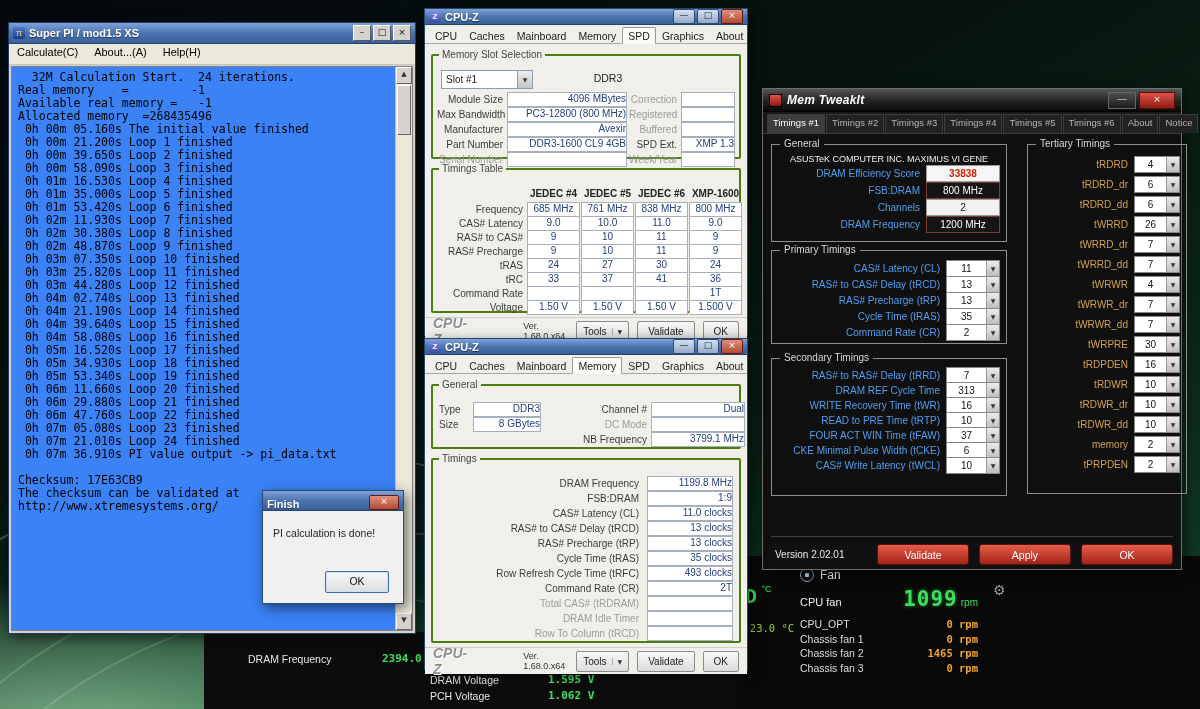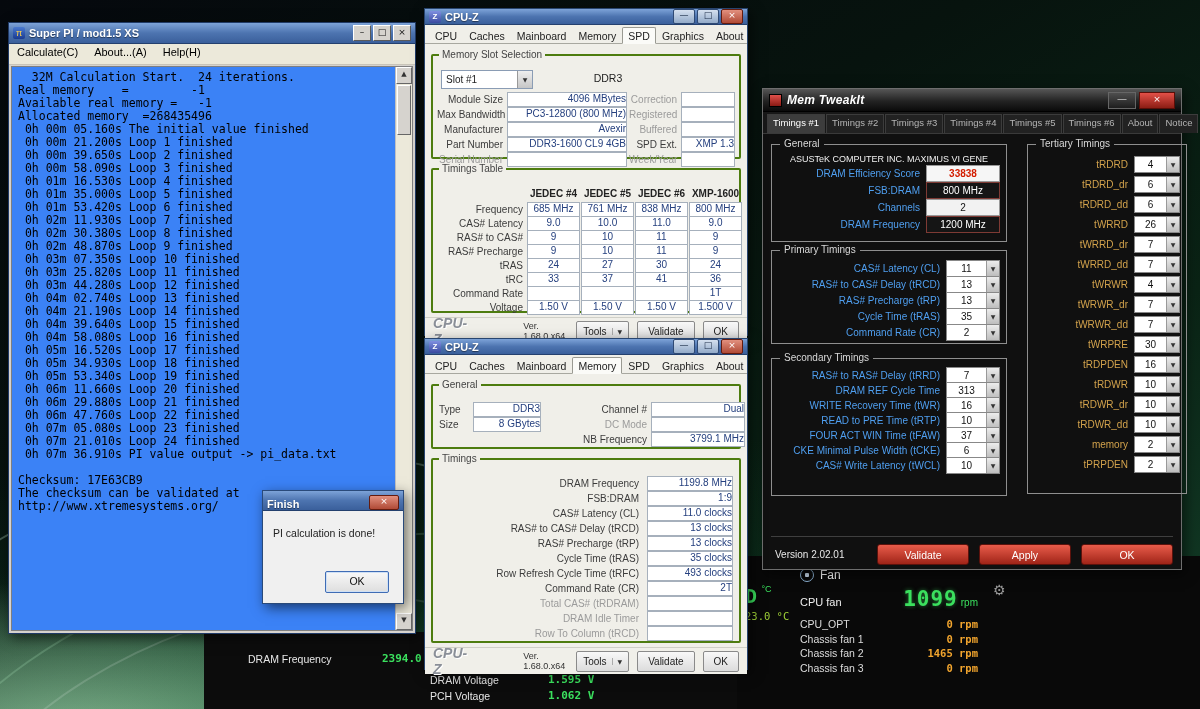--- a/index.html
+++ b/index.html
@@ -130,21 +130,21 @@
   .ml-row{position:absolute;display:flex;align-items:center;}
   .ml1{left:44px;top:20px;} .ml1 .ml-label{width:134px;}
   .ml2{left:226px;top:41px;} .ml2 .ml-label{width:118px;}
   .ml3{left:226px;top:57px;} .ml3 .ml-label{width:118px;}
   .ml-label{font-size:10.5px;color:#e6e6e6;}
   .ml-val{font-size:11px;font-weight:bold;color:#3be05e;font-family:"DejaVu Sans Mono",monospace;}
   .panel-right{position:absolute;left:737px;top:556px;width:463px;height:153px;background:#090909;z-index:1;}
   .temp-sliver{position:absolute;left:8px;top:28px;width:54px;}
   .temp-big .tb{font-size:20px;color:#3be05e;font-family:"DejaVu Sans Mono",monospace;font-weight:bold;}
   .temp-big .tu{font-size:9px;color:#3be05e;vertical-align:top;}
-  .temp-read{margin-top:2px;font-size:10.5px;color:#9fd037;font-family:"DejaVu Sans Mono",monospace;}
+  .temp-read{margin-top:14px;font-size:10.5px;color:#9fd037;font-family:"DejaVu Sans Mono",monospace;text-align:center;}
   .gear{position:absolute;left:256px;top:26px;color:#9a9a9a;font-size:14px;font-family:"DejaVu Sans",sans-serif;}
   .fan-widget{position:absolute;left:63px;top:12px;width:178px;}
   .fan-head{display:flex;align-items:center;gap:6px;}
   .fan-icon{width:12px;height:12px;border:1.5px solid #8fb6d8;border-radius:50%;background:radial-gradient(circle at center,#cde 0 2px,transparent 2.5px);}
   .fan-title{color:#fff;font-size:12px;}
   .fan-main{display:flex;align-items:baseline;margin-top:5px;}
   .fm-label{color:#eee;font-size:11px;}
   .fm-value{font-family:"DejaVu Sans Mono",monospace;font-weight:bold;font-size:21px;color:#3be05e;letter-spacing:1px;margin-left:auto;text-shadow:0 0 4px rgba(59,224,94,0.5);}
   .fm-unit{color:#3be05e;font-size:10px;margin-left:3px;}
   .fan-rows{margin-top:6px;}

